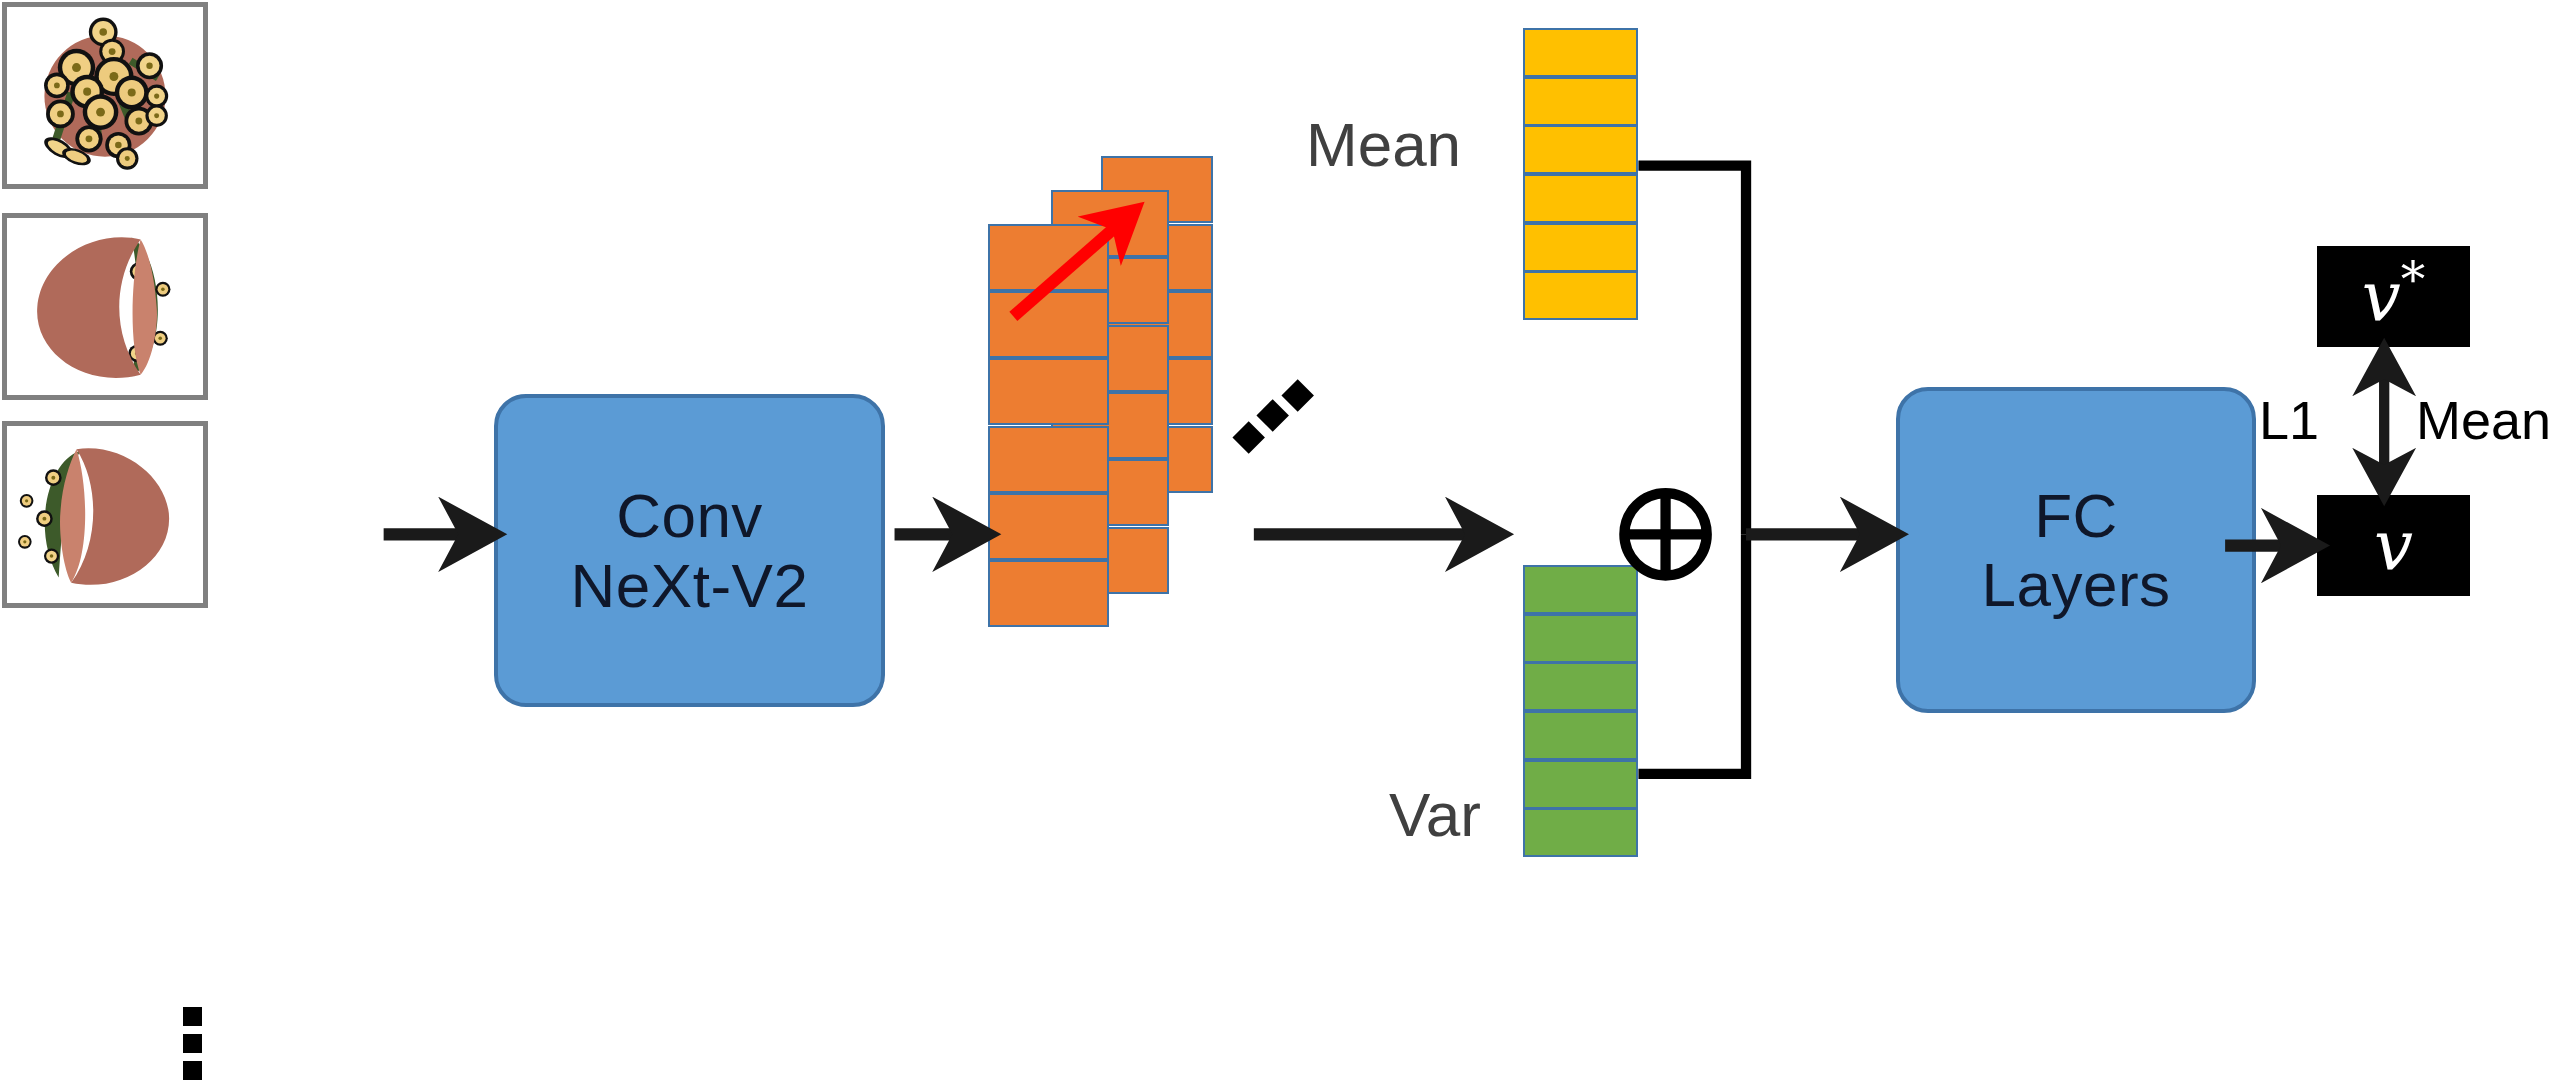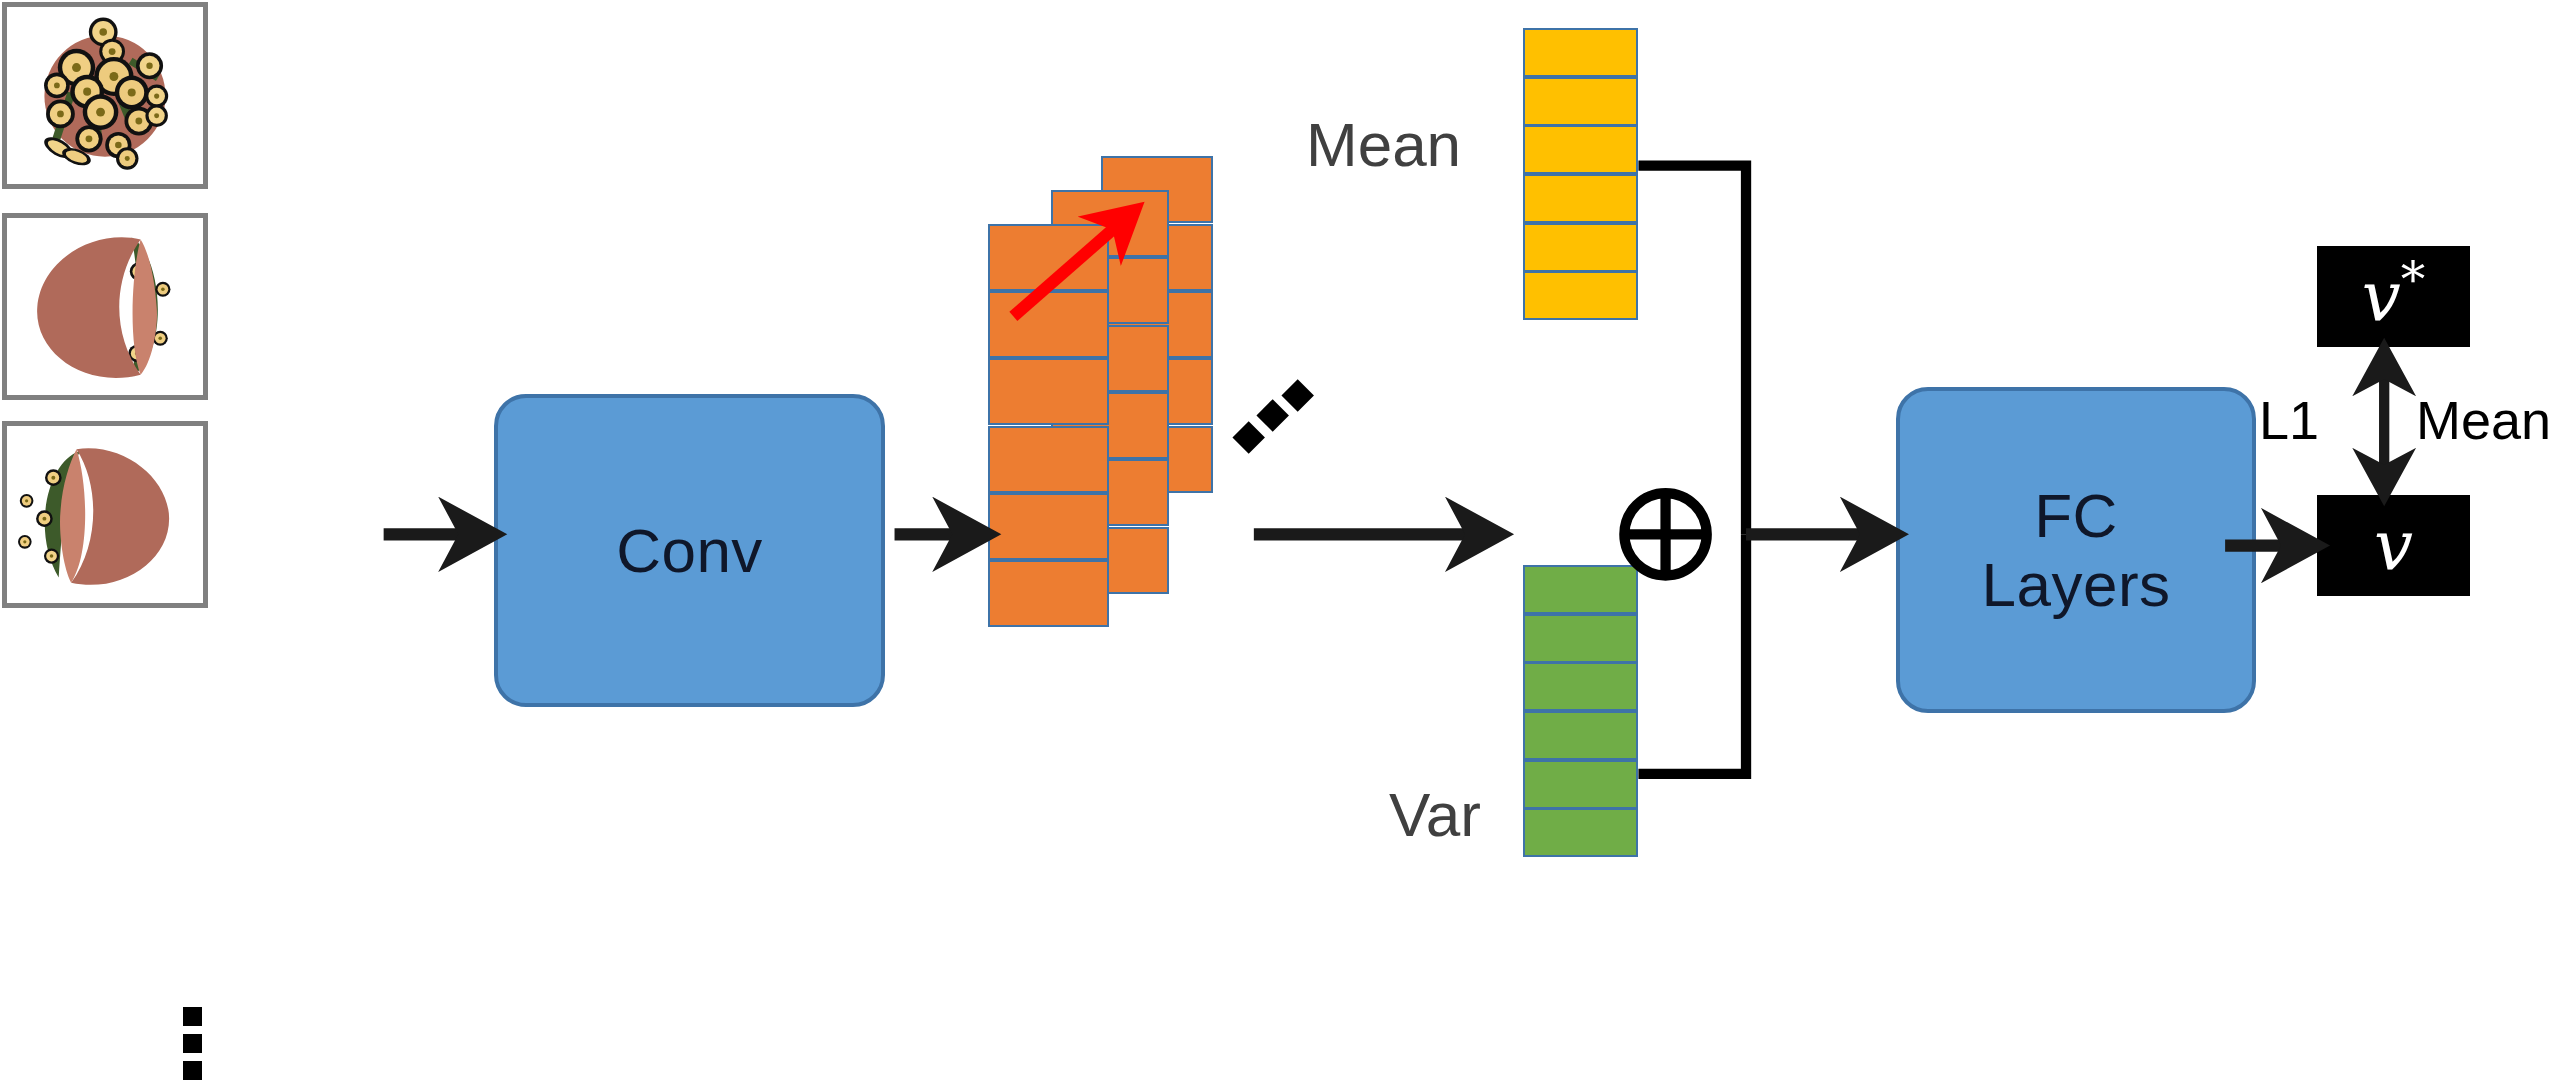--- a/index.html
+++ b/index.html
@@ -300,20 +300,21 @@
       </g>
     </svg>
   </div>
 
   <div class="dot-sq" style="left:183px; top:1007px;"></div>
   <div class="dot-sq" style="left:183px; top:1034px;"></div>
   <div class="dot-sq" style="left:183px; top:1061px;"></div>
 
   <div class="procbox" style="left:494px; top:378px; width:391px; height:313px; font-size:62px;">
     <span class="ln">Conv</span>
+    <span class="ln">NeXt-V2</span>
   </div>
 
   <div class="cell cell-orange" style="left:1101px; top:156px; width:112px; height:67px;"></div>
   <div class="cell cell-orange" style="left:1101px; top:224px; width:112px; height:67px;"></div>
   <div class="cell cell-orange" style="left:1101px; top:291px; width:112px; height:67px;"></div>
   <div class="cell cell-orange" style="left:1101px; top:358px; width:112px; height:67px;"></div>
   <div class="cell cell-orange" style="left:1101px; top:426px; width:112px; height:67px;"></div>
 
   <div class="cell cell-orange" style="left:1051px; top:190px; width:118px; height:67px;"></div>
   <div class="cell cell-orange" style="left:1051px; top:257px; width:118px; height:67px;"></div>

